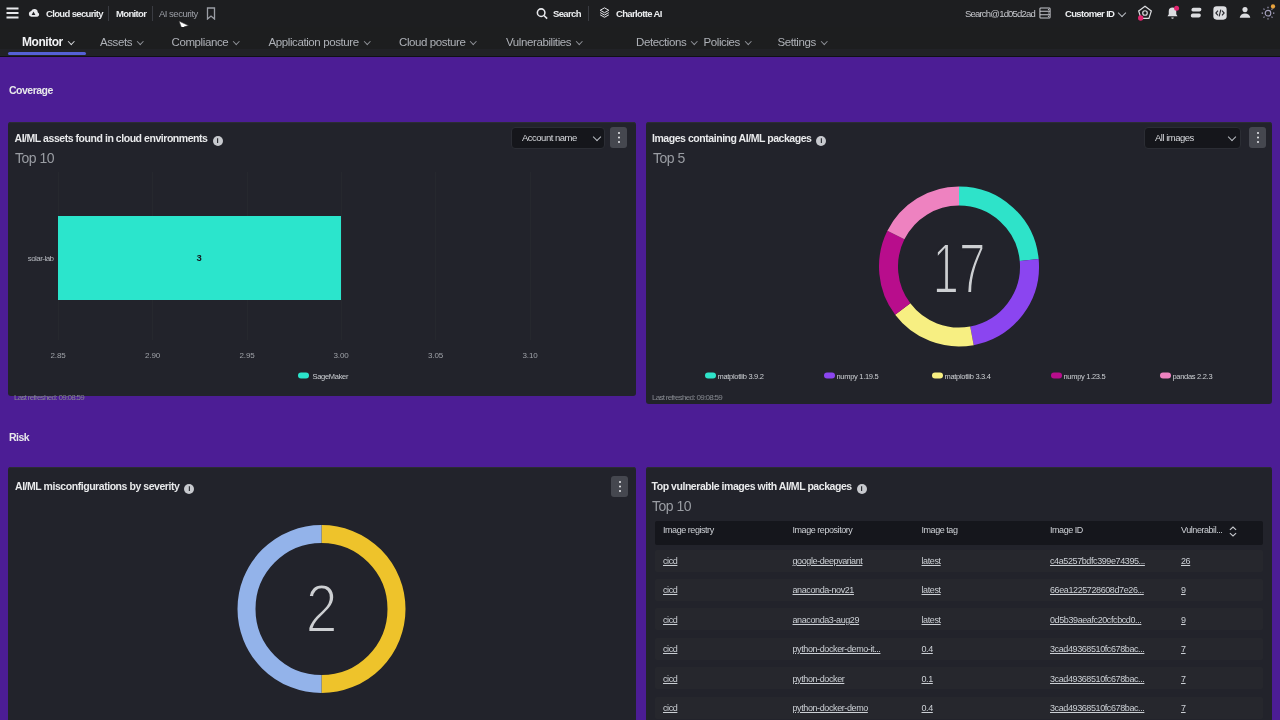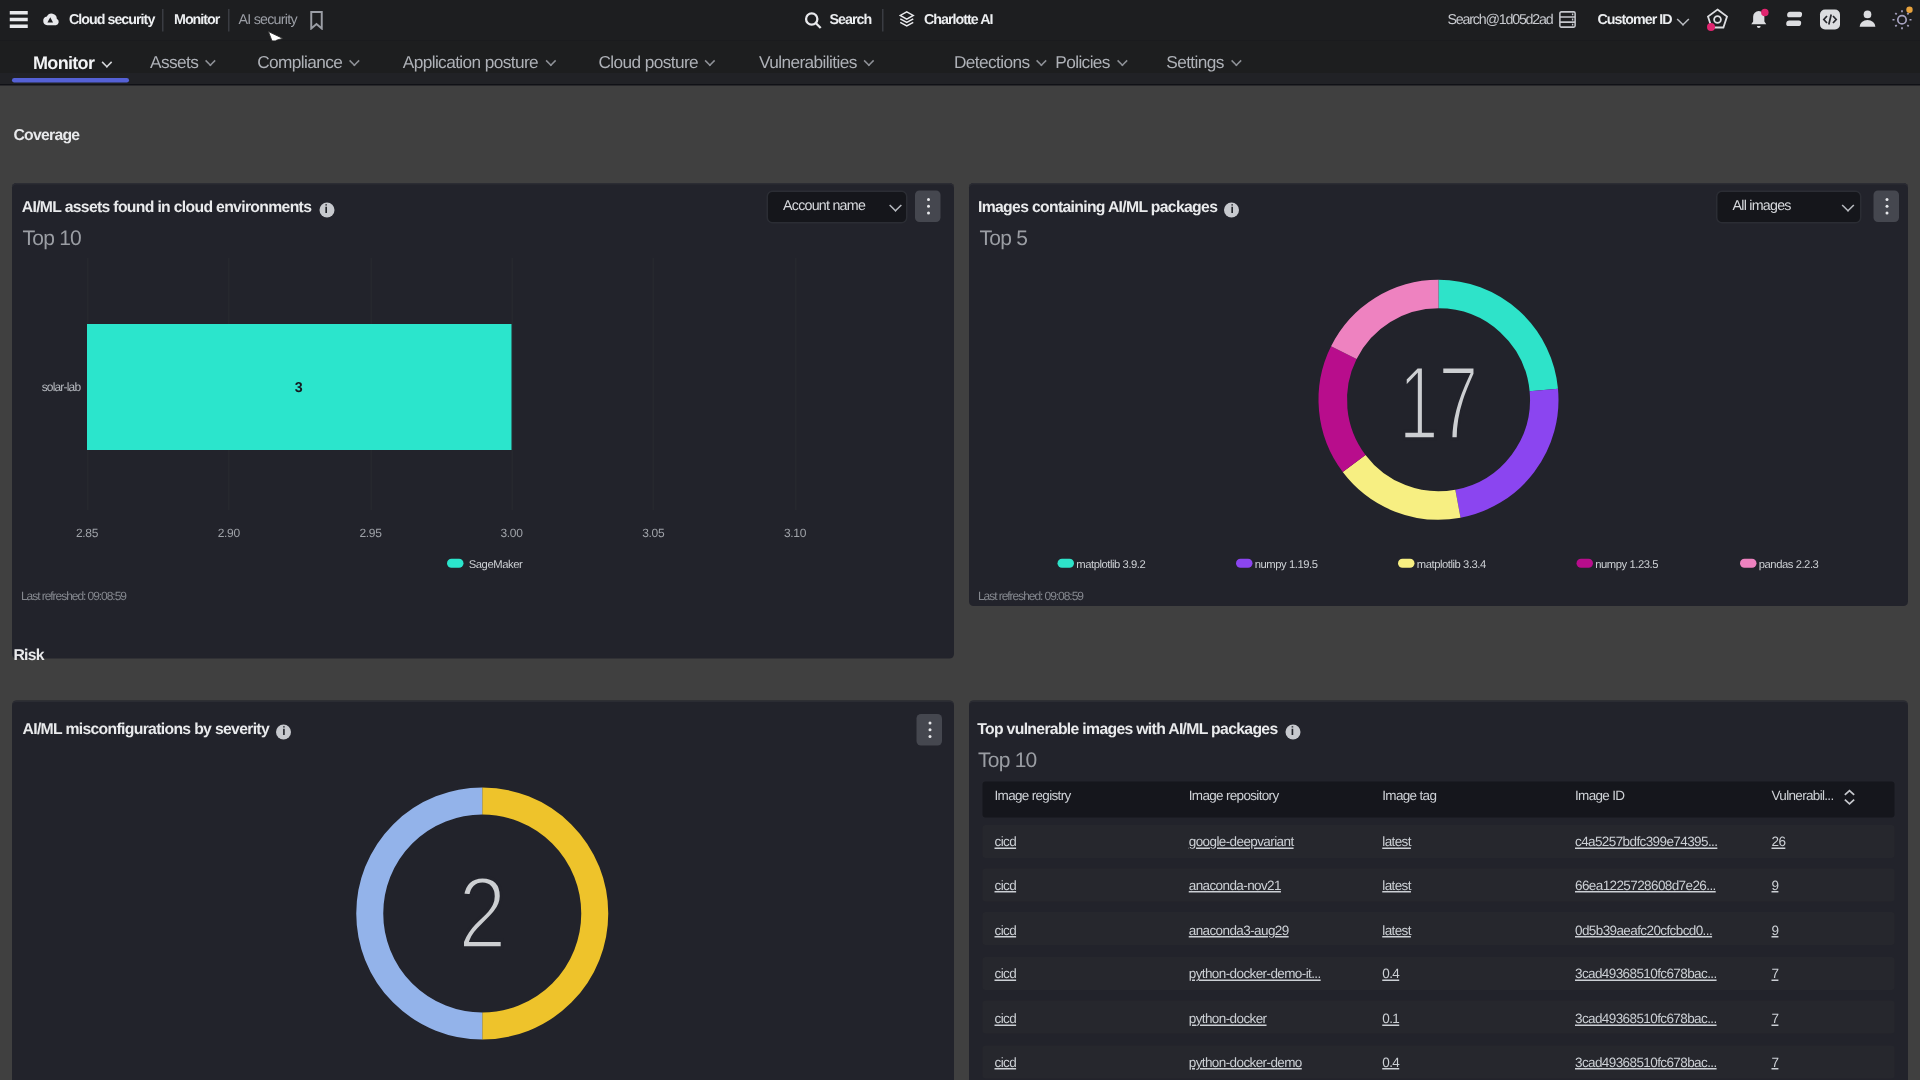--- a/index.html
+++ b/index.html
@@ -1,20 +1,20 @@
 <!DOCTYPE html>
 <html><head>
 <meta charset="utf-8">
 <style>
 * { margin:0; padding:0; box-sizing:border-box; }
 html,body { width:1280px; height:720px; overflow:hidden; background:#121318; font-family:"Liberation Sans",sans-serif; }
 .abs { position:absolute; }
 #topbar { position:absolute; left:0; top:0; width:1280px; height:27px; background:#1d1e20; }
 #navbar { position:absolute; left:0; top:27px; width:1280px; height:30px; background:linear-gradient(#1d1e1f 0 22px, #212226 22px 30px); border-bottom:1px solid #101116; }
-#content { position:absolute; left:0; top:57px; width:1280px; height:663px; background:#404040; }
+#content { position:absolute; left:0; top:57px; width:1280px; height:663px; background:#4c1d95; }
 .card { position:absolute; background:#22232b; border-radius:3px; box-shadow:inset 0 1px 0 #2b2c33; }
 .ctitle { position:absolute; font-size:10.5px; font-weight:bold; color:#e9eaec; letter-spacing:-0.45px; }
 .csub { position:absolute; font-size:14px; color:#9a9da3; letter-spacing:-0.5px; }
 .lastref { position:absolute; left:6px; font-size:8px; color:#85888f; letter-spacing:-0.7px; }
 .kebab { position:absolute; width:17px; height:21px; background:#45474f; border-radius:3px; }
 .kebab:before { content:""; position:absolute; left:7.5px; top:5px; width:2px; height:2px; border-radius:50%; background:#e8e9ec; box-shadow:0 4.5px 0 #e8e9ec, 0 9px 0 #e8e9ec; }
 .seldd { position:absolute; height:21.5px; background:#15161b; border:1px solid #2b2d34; border-radius:4px; font-size:9.5px; color:#d7d9dd; letter-spacing:-0.5px; }
 .ddchev { position:absolute; width:6px; height:6px; border-right:1.3px solid #b9bcc2; border-bottom:1.3px solid #b9bcc2; transform:rotate(45deg); }
 .info { display:inline-block; width:10px; height:10px; border-radius:50%; background:#c7c9ce; color:#1f2127; font-size:8px; font-weight:bold; text-align:center; line-height:10px; vertical-align:-1px; margin-left:5px; letter-spacing:0; }
 .tbt { font-size:9.5px; font-weight:bold; color:#eceef0; letter-spacing:-0.65px; }
@@ -116,21 +116,21 @@
   <div class="navitem" style="left:399px;">Cloud posture<span class="navchev"></span></div>
   <div class="navitem" style="left:506px;">Vulnerabilities<span class="navchev"></span></div>
   <div class="navitem" style="left:636px;">Detections<span class="navchev"></span></div>
   <div class="navitem" style="left:703.5px;">Policies<span class="navchev"></span></div>
   <div class="navitem" style="left:777.5px;">Settings<span class="navchev"></span></div>
 </div>
 
 <div id="content">
   <div class="abs" style="left:9px;top:27px;font-size:10.5px;font-weight:bold;color:#e8e9eb;letter-spacing:-0.5px;">Coverage</div>
 
-  <div class="card" style="left:8px;top:65px;width:628px;height:317px;">
+  <div class="card" style="left:8px;top:65px;width:628px;height:274px;">
     <div class="ctitle" style="left:6.5px;top:10px;">AI/ML assets found in cloud environments<span class="info">i</span></div>
     <div class="csub" style="left:7px;top:27.5px;">Top 10</div>
     <div class="seldd" style="left:503px;top:5px;width:94px;">
         <span style="position:absolute;left:10px;top:4px;">Account name</span>
       </div>
     <div class="ddchev" style="left:586px;top:12px;"></div>
     <div class="kebab" style="left:602px;top:5px;"></div>
     <svg class="abs" style="left:0;top:0" width="628" height="282" viewBox="0 0 628 282">
       <g stroke="#26282e" stroke-width="1">
         <path d="M50.5 50v168M144.5 50v168M239.5 50v168M333.5 50v168M427.5 50v168M522.5 50v168"></path>

